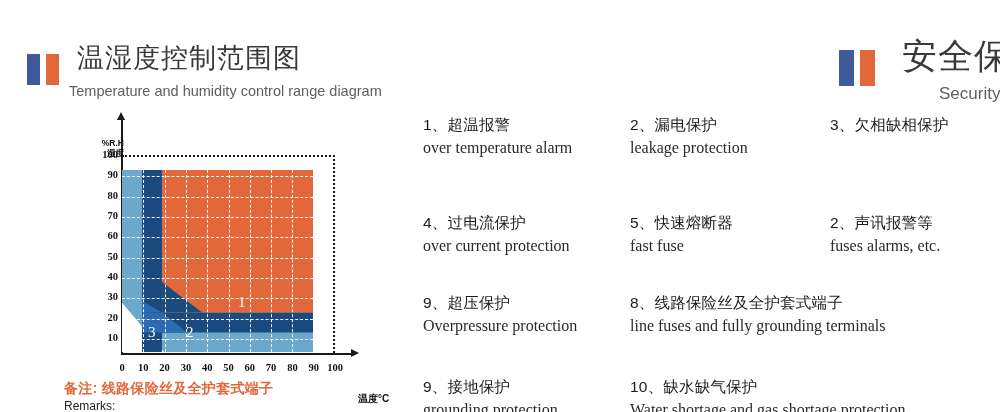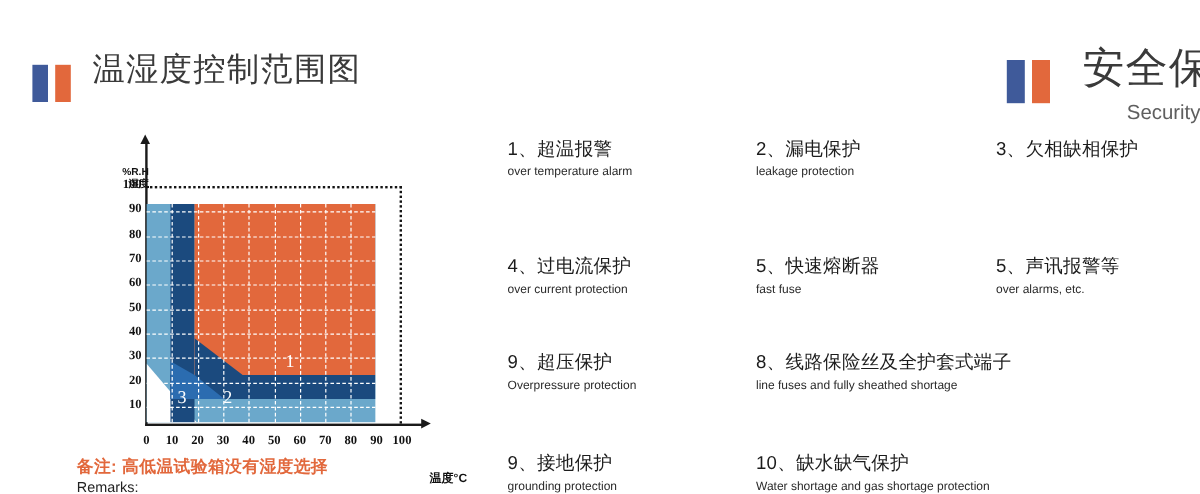--- a/index.html
+++ b/index.html
@@ -122,34 +122,35 @@
   }
 
   
   #sec-list{position:absolute;left:415px;top:115px;width:585px;height:297px;}
   .sitem{position:absolute;}
   .s-cn{
     font-size:15.5px;color:#1c1c1c;white-space:nowrap;
     letter-spacing:.2px;line-height:1.25;
   }
   .s-en{
-    font-size:10px;color:#2a2a2a;white-space:nowrap;
-    margin-top:4px;line-height:1.25;
+    font-size:16px;color:#2a2a2a;white-space:nowrap;
+    margin-top:4px;line-height:1.25;font-family:Liberation Serif, serif;
   }
 </style>
 </head>
 <body>
 
 <div class="panel" id="left-panel">
 
   <div class="flagmark sec-head" id="left-flag">
     <i class="b"></i>
     <i class="o"></i>
   </div>
   <div class="sec-cn" id="left-cn">温湿度控制范围图</div>
+  <div class="sec-en" id="left-en">Temperature and humidity control range diagram</div>
 
   <div id="chart-root">
 
     <div id="ylab">
       <span>%R.H</span><br>
       <span>湿度</span>
     </div>
 
     <div id="yaxis"></div>
     <div id="yaxis-arrow"></div>
@@ -223,21 +224,21 @@
       <div class="znum" style="left:26px;top:155px;">3</div>
       <div class="znum" style="left:7px;top:157px;">4</div>
     </div>
 
     <div id="dot-h"></div>
     <div id="dot-v"></div>
 
     <div id="xlab">温度°C</div>
   </div>
 
-  <div id="remark-cn">备注: 高低温试验箱没有湿度选择</div>
+  <div id="remark-cn">备注: 线路保险丝及全护套式端子</div>
   <div id="remark-en">Remarks:</div>
 </div>
 
 <div class="panel" id="right-panel">
   <div class="flagmark sec-head" id="right-flag">
     <i class="b"></i>
     <i class="o"></i>
   </div>
   <div class="sec-cn" id="right-cn">安全保护系统</div>
   <div class="sec-en" id="right-en">Security system</div>
@@ -257,30 +258,30 @@
     </div>
     <div class="sitem" style="left: 8px; top: 98px;">
       <div class="s-cn">4、过电流保护</div>
       <div class="s-en">over current protection</div>
     </div>
     <div class="sitem" style="left: 215px; top: 98px;">
       <div class="s-cn">5、快速熔断器</div>
       <div class="s-en">fast fuse</div>
     </div>
     <div class="sitem" style="left: 415px; top: 98px;">
-      <div class="s-cn">5、声讯报警等</div>
-      <div class="s-en">over alarms, etc.</div>
+      <div class="s-cn">2、声讯报警等</div>
+      <div class="s-en">fuses alarms, etc.</div>
     </div>
     <div class="sitem" style="left: 8px; top: 178px;">
       <div class="s-cn">9、超压保护</div>
       <div class="s-en">Overpressure protection</div>
     </div>
     <div class="sitem" style="left: 215px; top: 178px;">
       <div class="s-cn">8、线路保险丝及全护套式端子</div>
-      <div class="s-en">line fuses and fully sheathed shortage</div>
+      <div class="s-en">line fuses and fully grounding terminals</div>
     </div>
     <div class="sitem" style="left: 8px; top: 262px;">
       <div class="s-cn">9、接地保护</div>
       <div class="s-en">grounding protection</div>
     </div>
     <div class="sitem" style="left: 215px; top: 262px;">
       <div class="s-cn">10、缺水缺气保护</div>
       <div class="s-en">Water shortage and gas shortage protection</div>
     </div>
   </div>

